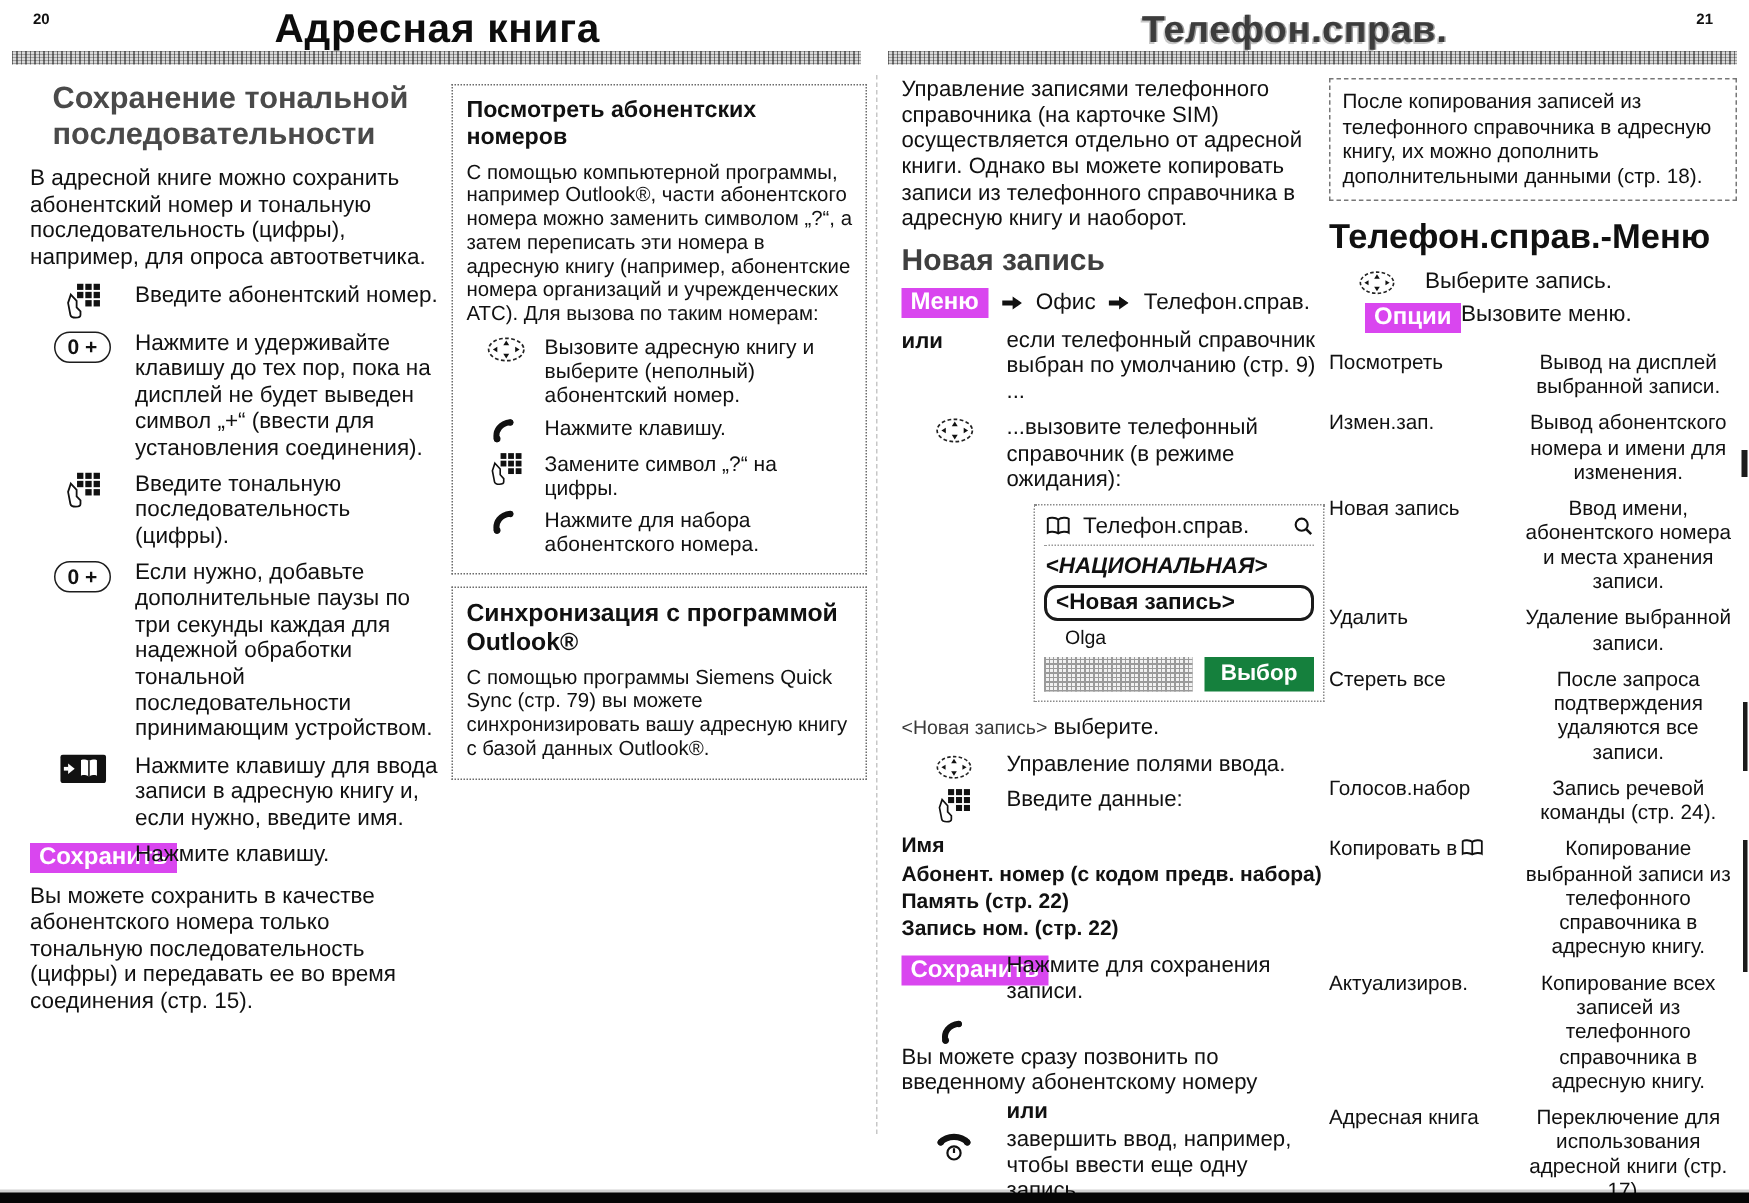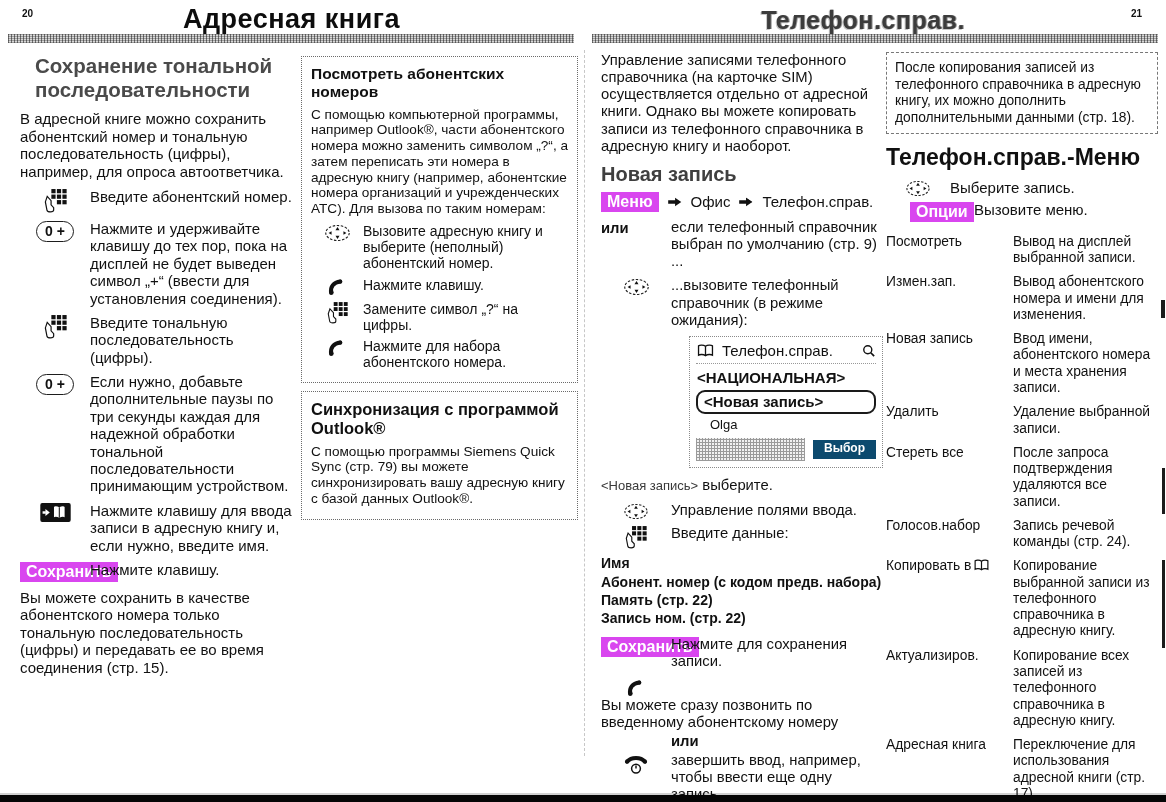--- a/index.html
+++ b/index.html
@@ -44,33 +44,33 @@
   .ibox .icol{width:52px;}
   .notebox{border:1.6px dashed #777;padding:7px 8px;margin-bottom:10px;}
   .notebox p{font-size:13.8px;line-height:1.2;margin:0;}
   
   .menurow{display:flex;align-items:center;gap:9px;margin-bottom:7px;font-size:15px;}
   
   .disp{width:180px;margin:2px 0 9px 88px;border:1.7px dotted #8a8a8a;padding:5px 6px 6px;background:#fff;}
   .disphead{display:flex;align-items:center;gap:7px;border-bottom:1.4px dotted #999;
     padding-bottom:4px;margin-bottom:5px;font-size:15px;}
   .disphead .mag{margin-left:auto;}
-  .dline{font-size:15px;font-weight:bold;margin:3px 1px;}
+  .dline{font-size:15px;font-weight:bold;margin:3px 1px;font-style:italic;}
   .dsel{border:2px solid #1a1a1a;border-radius:9px;padding:1px 6px 2px;margin:3px 0;font-weight:bold;font-size:15px;}
   .dplain{font-size:13px;margin:3px 14px 6px;}
   .softrow{display:flex;align-items:center;}
   .hatch{flex:1;height:23px;background-color:#f1f1f1;
     background-image:
       repeating-linear-gradient(0deg,#9a9a9a 0 1px,transparent 1px 3px),
       repeating-linear-gradient(90deg,#9a9a9a 0 1px,transparent 1px 3px);}
-  .softbtn{background:#0c4a6e;color:#fff;font-weight:bold;font-size:12px;padding:2px 11px 3px;margin-left:8px;}
+  .softbtn{background:#15803d;color:#fff;font-weight:bold;font-size:15px;padding:2px 11px 3px;margin-left:8px;}
   .selline .dispfont{font-size:13px;color:#3a3a3a;}
   .fields p{margin:0 0 2px;font-weight:bold;font-size:14px;white-space:nowrap;}
   
-  .defrow{display:flex;margin-bottom:8px;font-size:13.8px;line-height:1.18;}
+  .defrow{display:flex;margin-bottom:8px;font-size:13.8px;line-height:1.18;text-align:center;}
   .term{width:127px;flex:none;display:flex;align-items:flex-start;gap:2px;}
   .desc{flex:1;}
   
   .pagedivider{position:absolute;left:584px;top:50px;height:706px;border-left:1px dashed #aaa;opacity:.65;}
   .bottombar{position:absolute;left:0;right:0;bottom:0;height:7px;background:#050505;
     box-shadow:0 -2px 0 rgba(0,0,0,.18);}
   .edgemark{position:absolute;right:1px;background:#1b1b1b;width:4px;}
   svg{display:block;}
 </style>
 </head>

